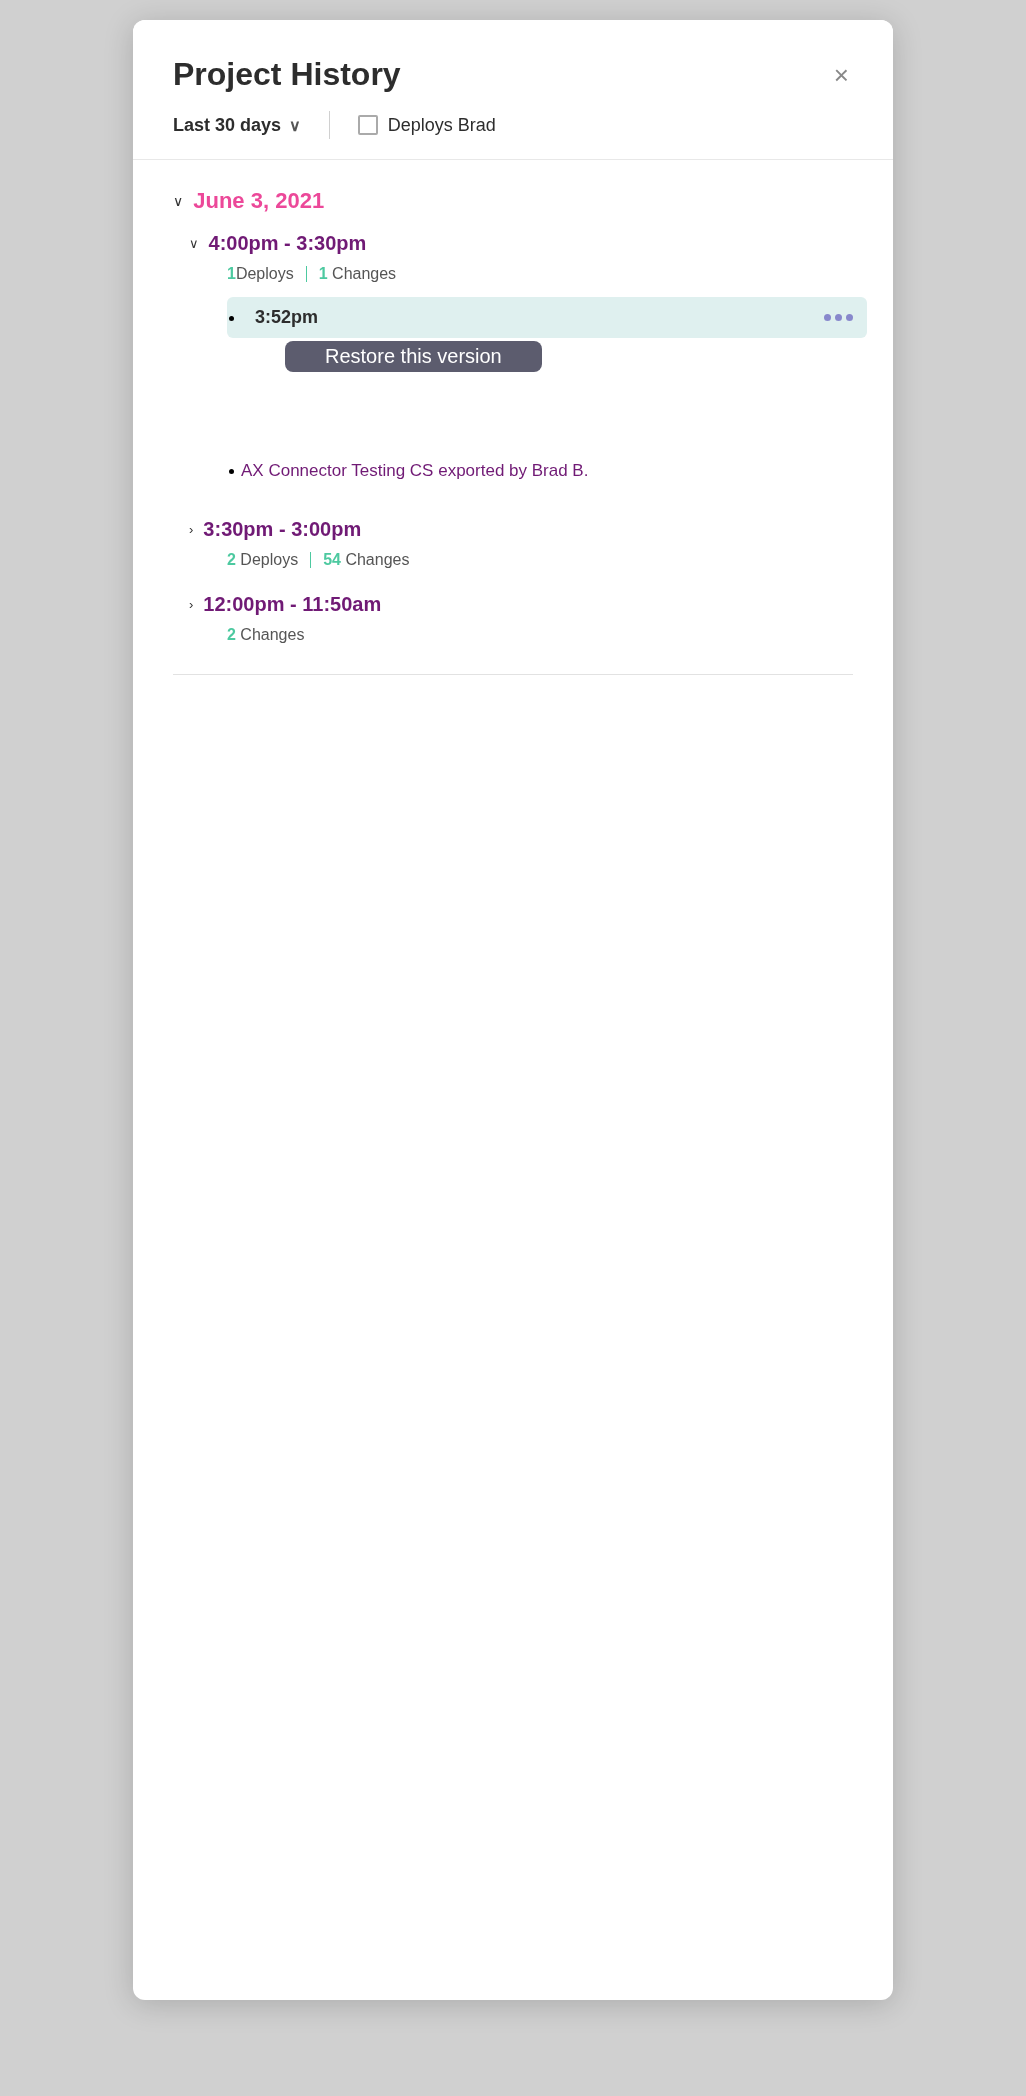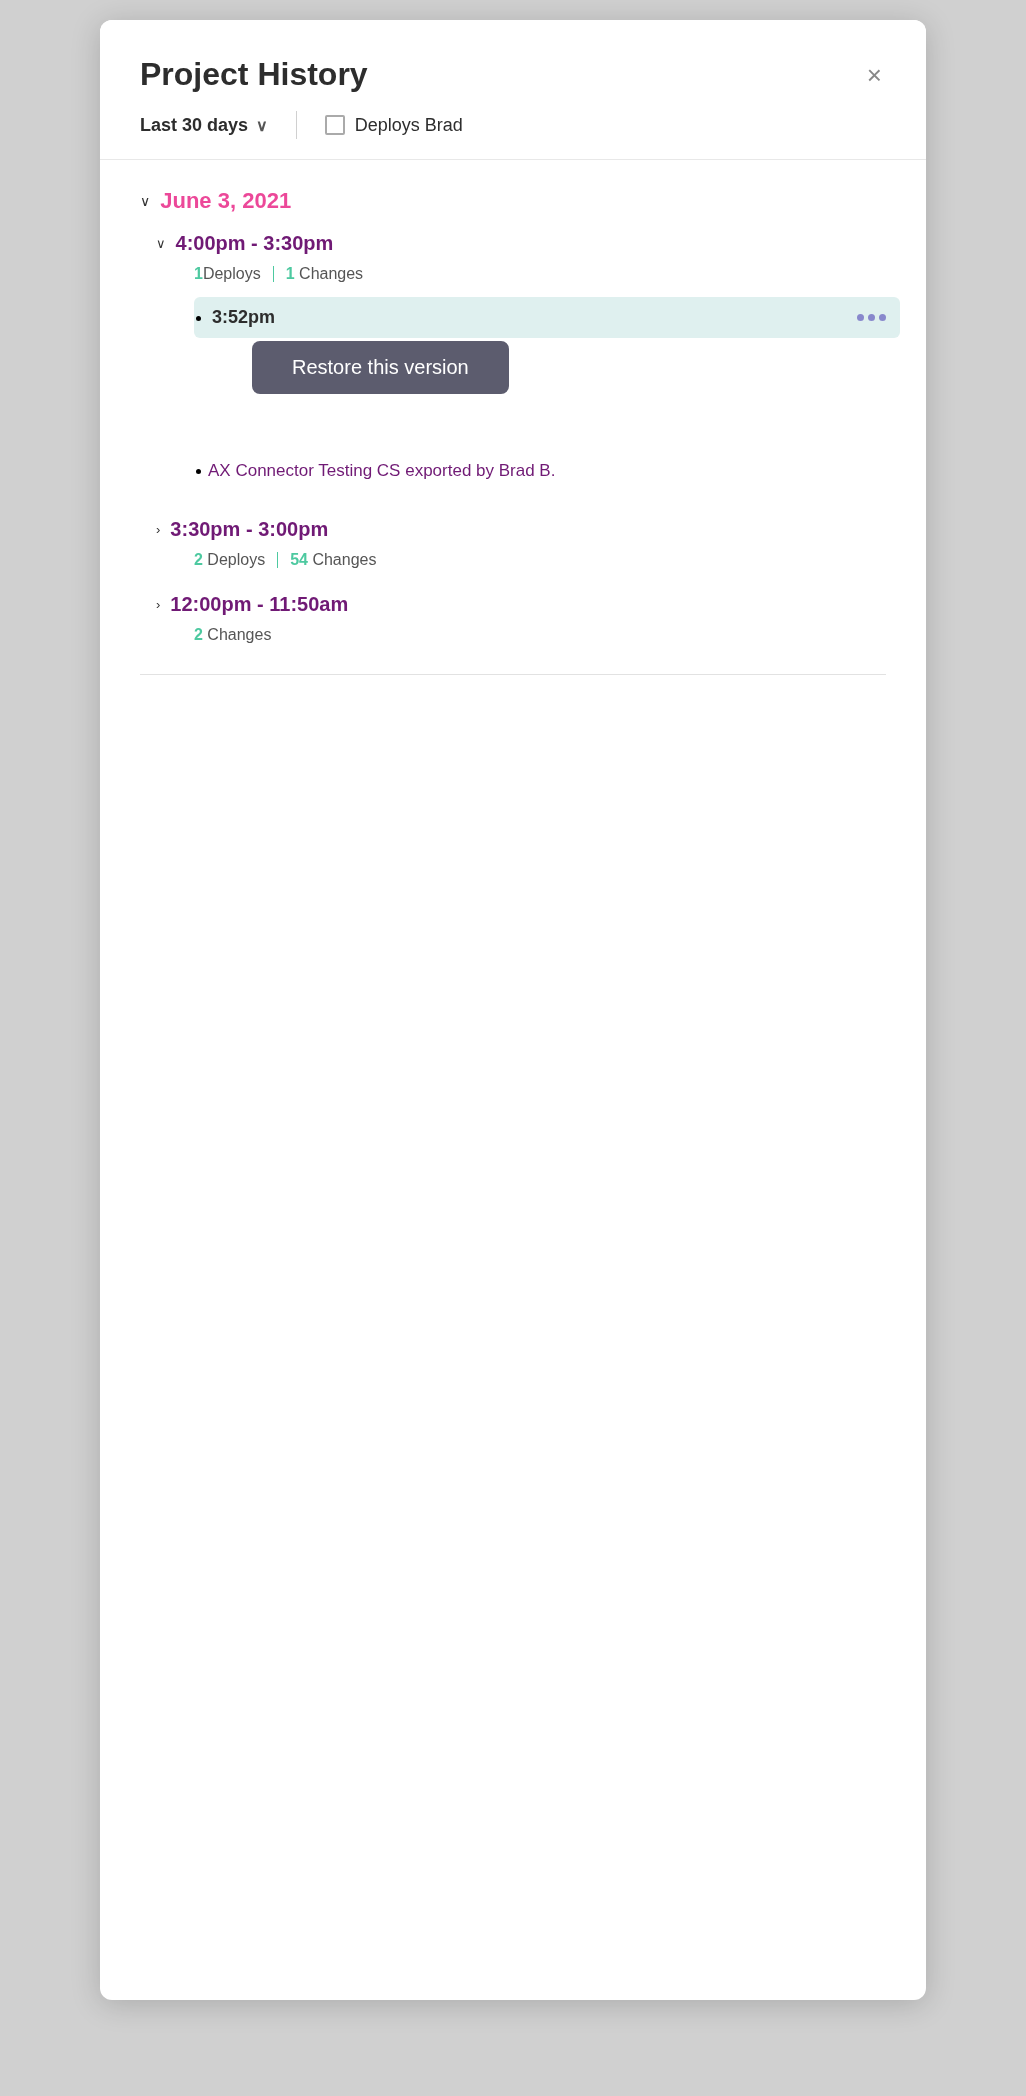--- a/index.html
+++ b/index.html
@@ -15,21 +15,21 @@
       align-items: flex-start;
       min-height: 100vh;
       padding: 20px;
       font-family: -apple-system, BlinkMacSystemFont, 'Segoe UI', Helvetica, Arial, sans-serif;
     }
 
     .modal {
       background: #ffffff;
       border-radius: 12px;
       box-shadow: 0 4px 30px rgba(0,0,0,0.18);
-      width: 826px;
+      width: 760px;
       min-height: 1980px;
       overflow: hidden;
       position: relative;
     }
 
     .modal-header {
       padding: 36px 40px 20px 40px;
       background: #ffffff;
       border-bottom: 1px solid #e8e8e8;
     }
@@ -200,21 +200,21 @@
       display: flex;
       align-items: center;
       justify-content: space-between;
       padding: 10px 14px 10px 0;
       border-radius: 6px;
     }
 
     .entry-row.highlighted {
       background: #dff0ef;
       margin-left: -18px;
-      padding-left: 18px;
+      padding-left: 28px;
       margin-right: -14px;
     }
 
     .entry-time {
       font-size: 18px;
       font-weight: 700;
       color: #2d2d2d;
     }
 
     .entry-dots {
@@ -230,21 +230,21 @@
       background: #8888cc;
     }
 
     .restore-tooltip {
       position: absolute;
       left: 40px;
       top: 44px;
       background: #5c5c6e;
       color: #fff;
       border-radius: 8px;
-      padding: 15px 40px;
+      padding: 4px 40px;
       font-size: 20px;
       font-weight: 400;
       white-space: nowrap;
       z-index: 10;
       cursor: pointer;
     }
 
     .entry-description {
       margin-top: 50px;
       font-size: 17px;

